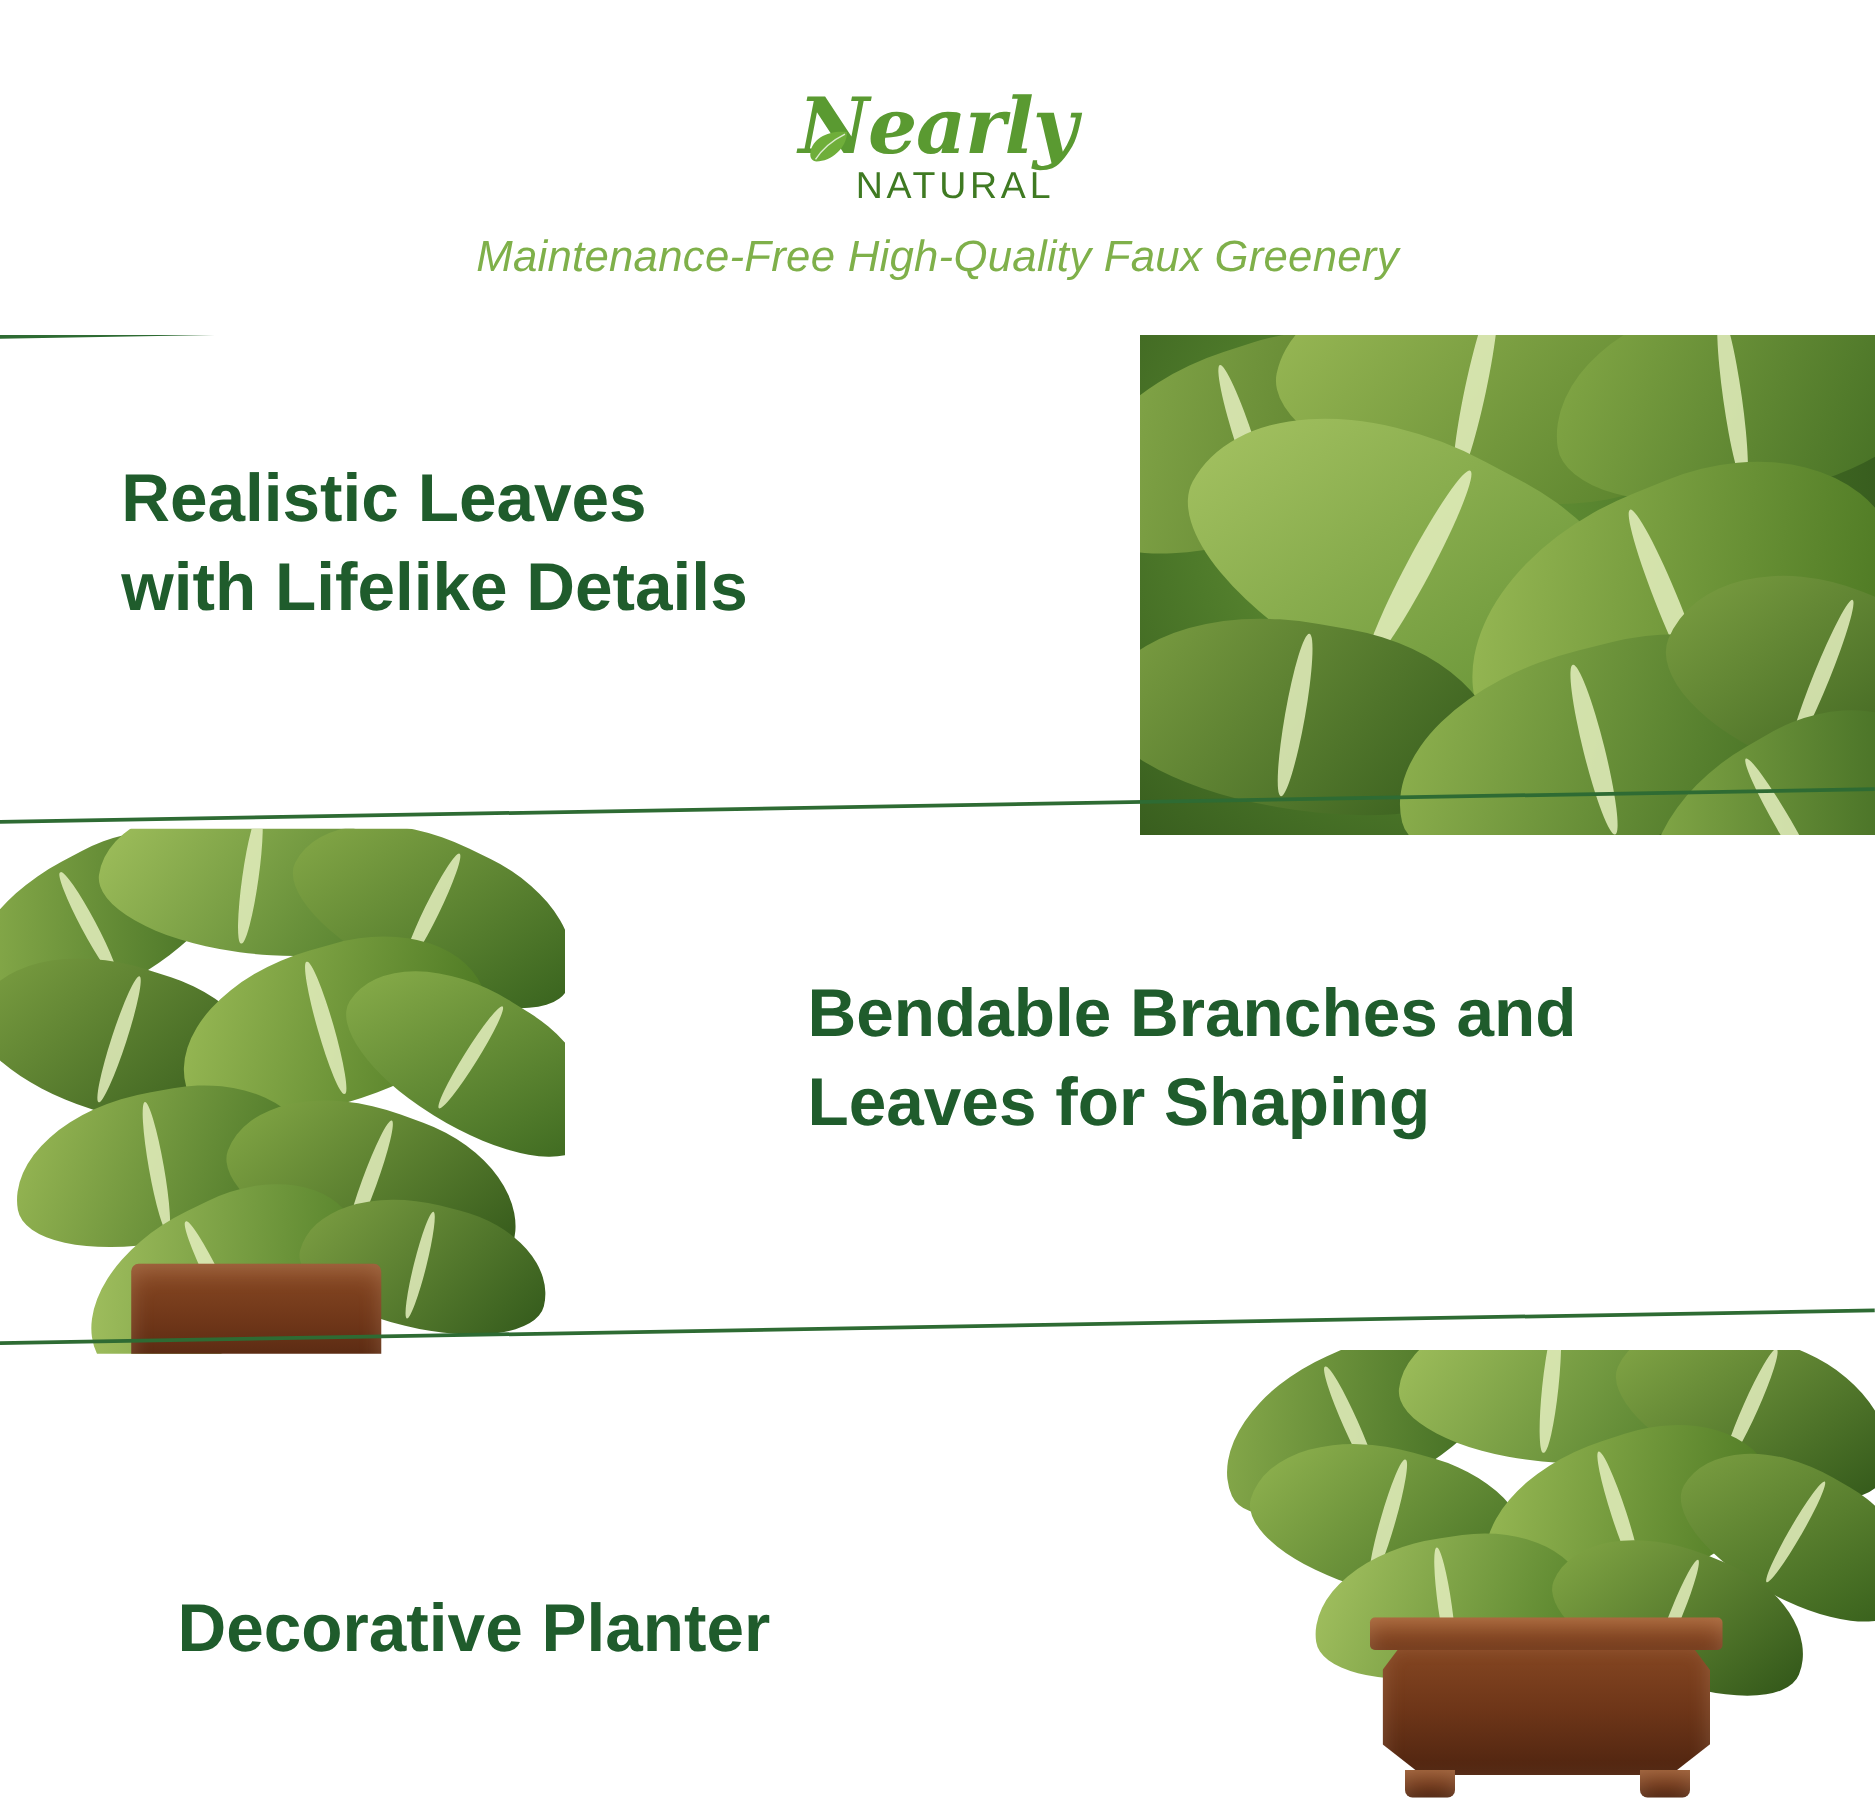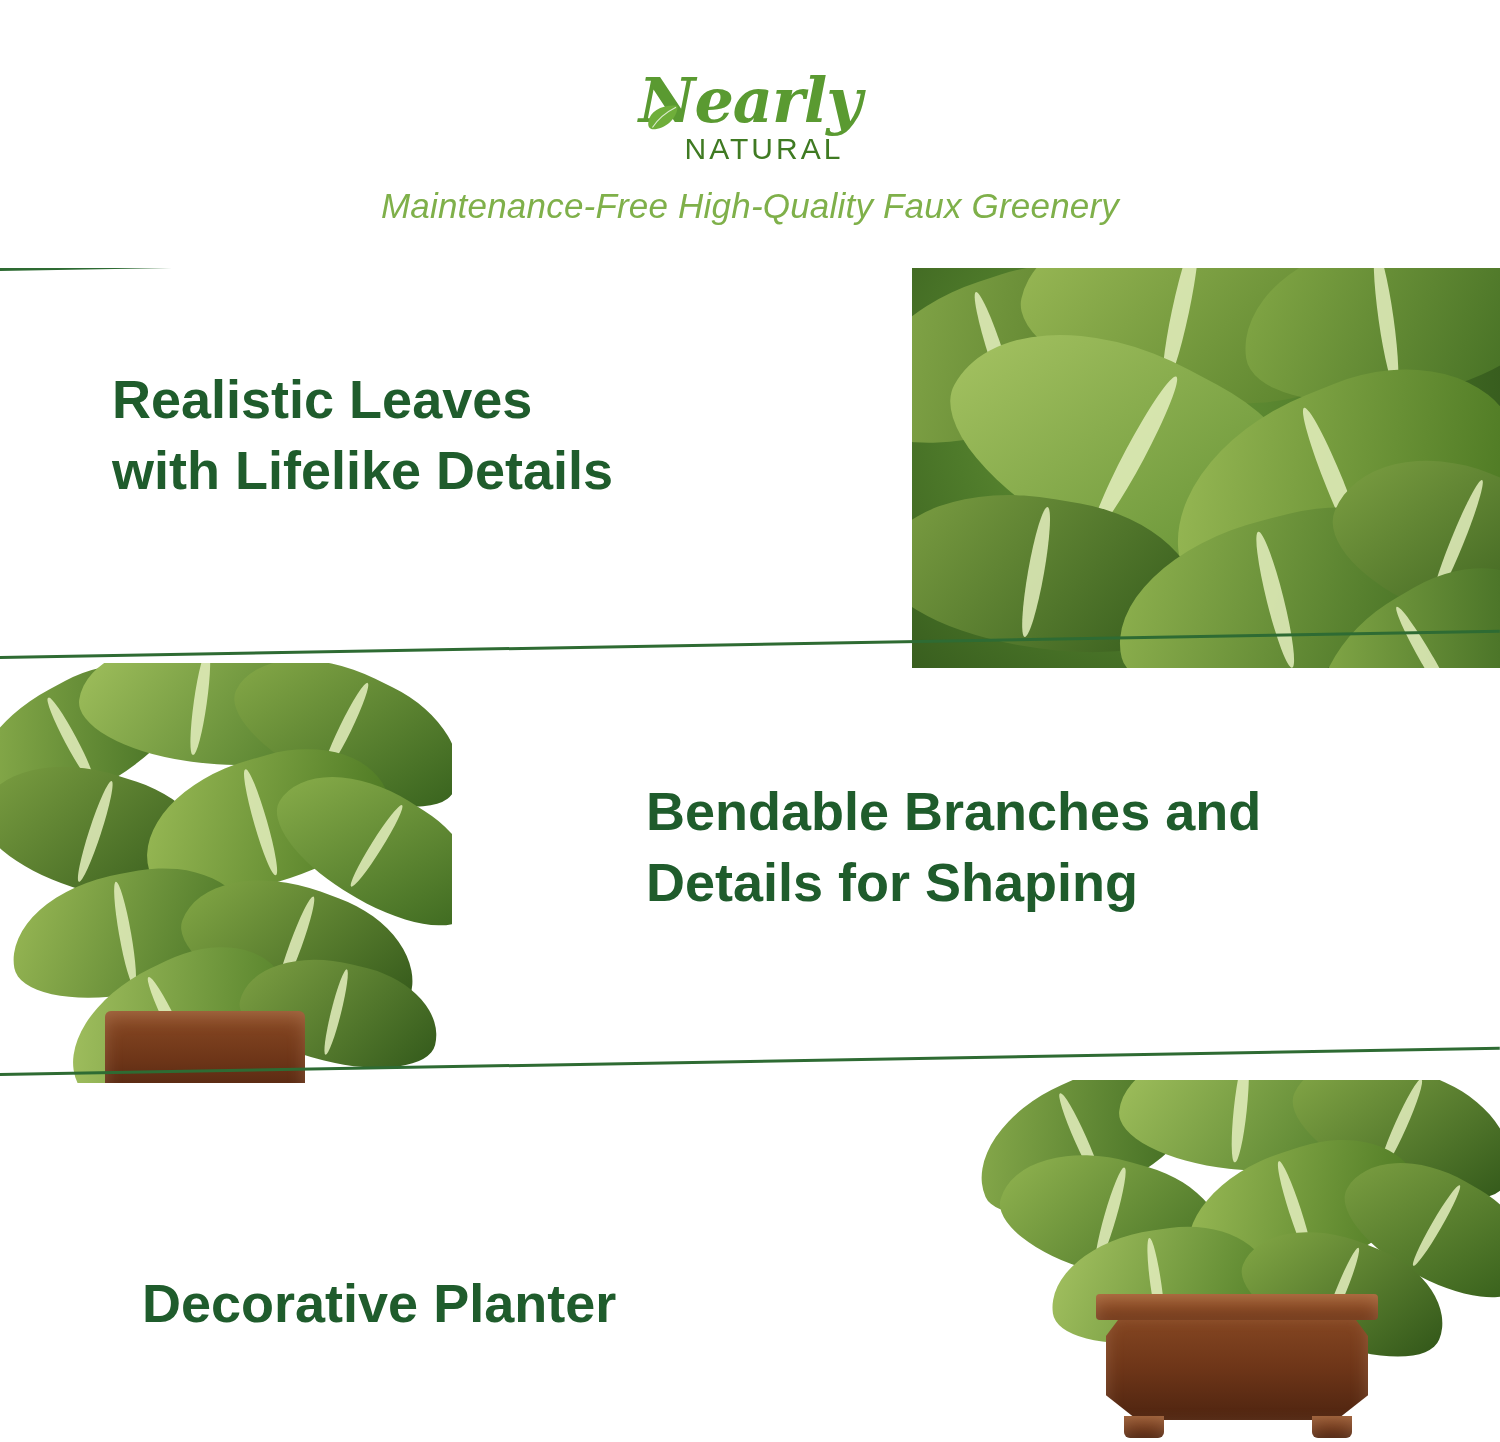--- a/index.html
+++ b/index.html
@@ -174,40 +174,40 @@
     <div class="leafblob" style="left:330px; top:-30px; width:300px; height:160px; background:linear-gradient(120deg,#86aa47,#3f6a21); transform:rotate(-8deg);"></div>
     <div class="leafblob" style="left:30px; top:90px; width:400px; height:200px; background:linear-gradient(115deg,#a7c463,#5b8a2e); transform:rotate(28deg);"></div>
     <div class="leafblob" style="left:250px; top:120px; width:360px; height:190px; background:linear-gradient(120deg,#9dbd58,#47741f); transform:rotate(-22deg);"></div>
     <div class="leafblob" style="left:-30px; top:230px; width:320px; height:150px; background:linear-gradient(120deg,#7fa144,#31581a); transform:rotate(10deg);"></div>
     <div class="leafblob" style="left:200px; top:250px; width:340px; height:160px; background:linear-gradient(120deg,#93b551,#3e6a20); transform:rotate(-14deg);"></div>
     <div class="leafblob" style="left:420px; top:200px; width:260px; height:150px; background:linear-gradient(120deg,#7ea143,#2f5518); transform:rotate(22deg);"></div>
     <div class="leafblob" style="left:390px; top:320px; width:260px; height:140px; background:linear-gradient(120deg,#8cb04c,#35601c); transform:rotate(-30deg);"></div>
   </div>
 
   <div class="band-rule" style="top:0px; transform: rotate(-1.0deg);"></div>
-  <div class="band-label" id="label-1" style="top:96px; left:112px;">Realistic Leaves
+  <div class="band-label" id="label-1" style="top:96px; left:97px;">Realistic Leaves
 with Lifelike Details</div>
 
   <div class="photo" id="photo-full-plant">
     <div class="leafblob" style="left:-40px; top:20px; width:230px; height:110px; background:linear-gradient(120deg,#93b551,#3e6a20); transform:rotate(-28deg);"></div>
     <div class="leafblob" style="left:80px; top:-20px; width:250px; height:120px; background:linear-gradient(120deg,#a3c25e,#4e7a2a); transform:rotate(8deg);"></div>
     <div class="leafblob" style="left:230px; top:10px; width:240px; height:115px; background:linear-gradient(120deg,#88ab49,#35601c); transform:rotate(26deg);"></div>
     <div class="leafblob" style="left:-20px; top:110px; width:240px; height:120px; background:linear-gradient(120deg,#7ea143,#2f5518); transform:rotate(18deg);"></div>
     <div class="leafblob" style="left:140px; top:95px; width:250px; height:125px; background:linear-gradient(120deg,#9dbd58,#47741f); transform:rotate(-16deg);"></div>
     <div class="leafblob" style="left:270px; top:130px; width:220px; height:110px; background:linear-gradient(120deg,#8cb04c,#3a661e); transform:rotate(32deg);"></div>
     <div class="leafblob" style="left:10px; top:210px; width:240px; height:120px; background:linear-gradient(120deg,#9cbb57,#426e22); transform:rotate(-10deg);"></div>
     <div class="leafblob" style="left:180px; top:225px; width:240px; height:120px; background:linear-gradient(120deg,#86aa47,#2e5317); transform:rotate(20deg);"></div>
     <div class="leafblob" style="left:60px; top:300px; width:230px; height:115px; background:linear-gradient(120deg,#a7c463,#527f28); transform:rotate(-26deg);"></div>
     <div class="leafblob" style="left:240px; top:300px; width:200px; height:100px; background:linear-gradient(120deg,#7fa144,#31581a); transform:rotate(14deg);"></div>
     <div class="pot" style="left:105px; top:348px; width:200px; height:90px; border-radius:6px 6px 10px 10px;"></div>
   </div>
 
   <div class="band-rule" style="top:388px; transform: rotate(-1.0deg);"></div>
   <div class="band-label" id="label-2" style="top:508px; left:646px;">Bendable Branches and
-Details for Shaping</div>
+Leaves for Shaping</div>
 
   <div class="photo" id="photo-planter">
     <div class="leafblob" style="left:10px; top:0px; width:230px; height:115px; background:linear-gradient(120deg,#8cae4e,#3a661e); transform:rotate(-24deg);"></div>
     <div class="leafblob" style="left:160px; top:-30px; width:250px; height:120px; background:linear-gradient(120deg,#a3c25e,#4e7a2a); transform:rotate(6deg);"></div>
     <div class="leafblob" style="left:330px; top:-10px; width:230px; height:115px; background:linear-gradient(120deg,#88ab49,#2f5518); transform:rotate(24deg);"></div>
     <div class="leafblob" style="left:40px; top:80px; width:230px; height:115px; background:linear-gradient(120deg,#93b551,#3e6a20); transform:rotate(16deg);"></div>
     <div class="leafblob" style="left:220px; top:70px; width:240px; height:120px; background:linear-gradient(120deg,#9dbd58,#47741f); transform:rotate(-18deg);"></div>
     <div class="leafblob" style="left:380px; top:95px; width:200px; height:105px; background:linear-gradient(120deg,#7ea143,#335c19); transform:rotate(30deg);"></div>
     <div class="leafblob" style="left:90px; top:150px; width:220px; height:110px; background:linear-gradient(120deg,#a7c463,#527f28); transform:rotate(-8deg);"></div>
     <div class="leafblob" style="left:280px; top:160px; width:210px; height:105px; background:linear-gradient(120deg,#86aa47,#2e5317); transform:rotate(22deg);"></div>

